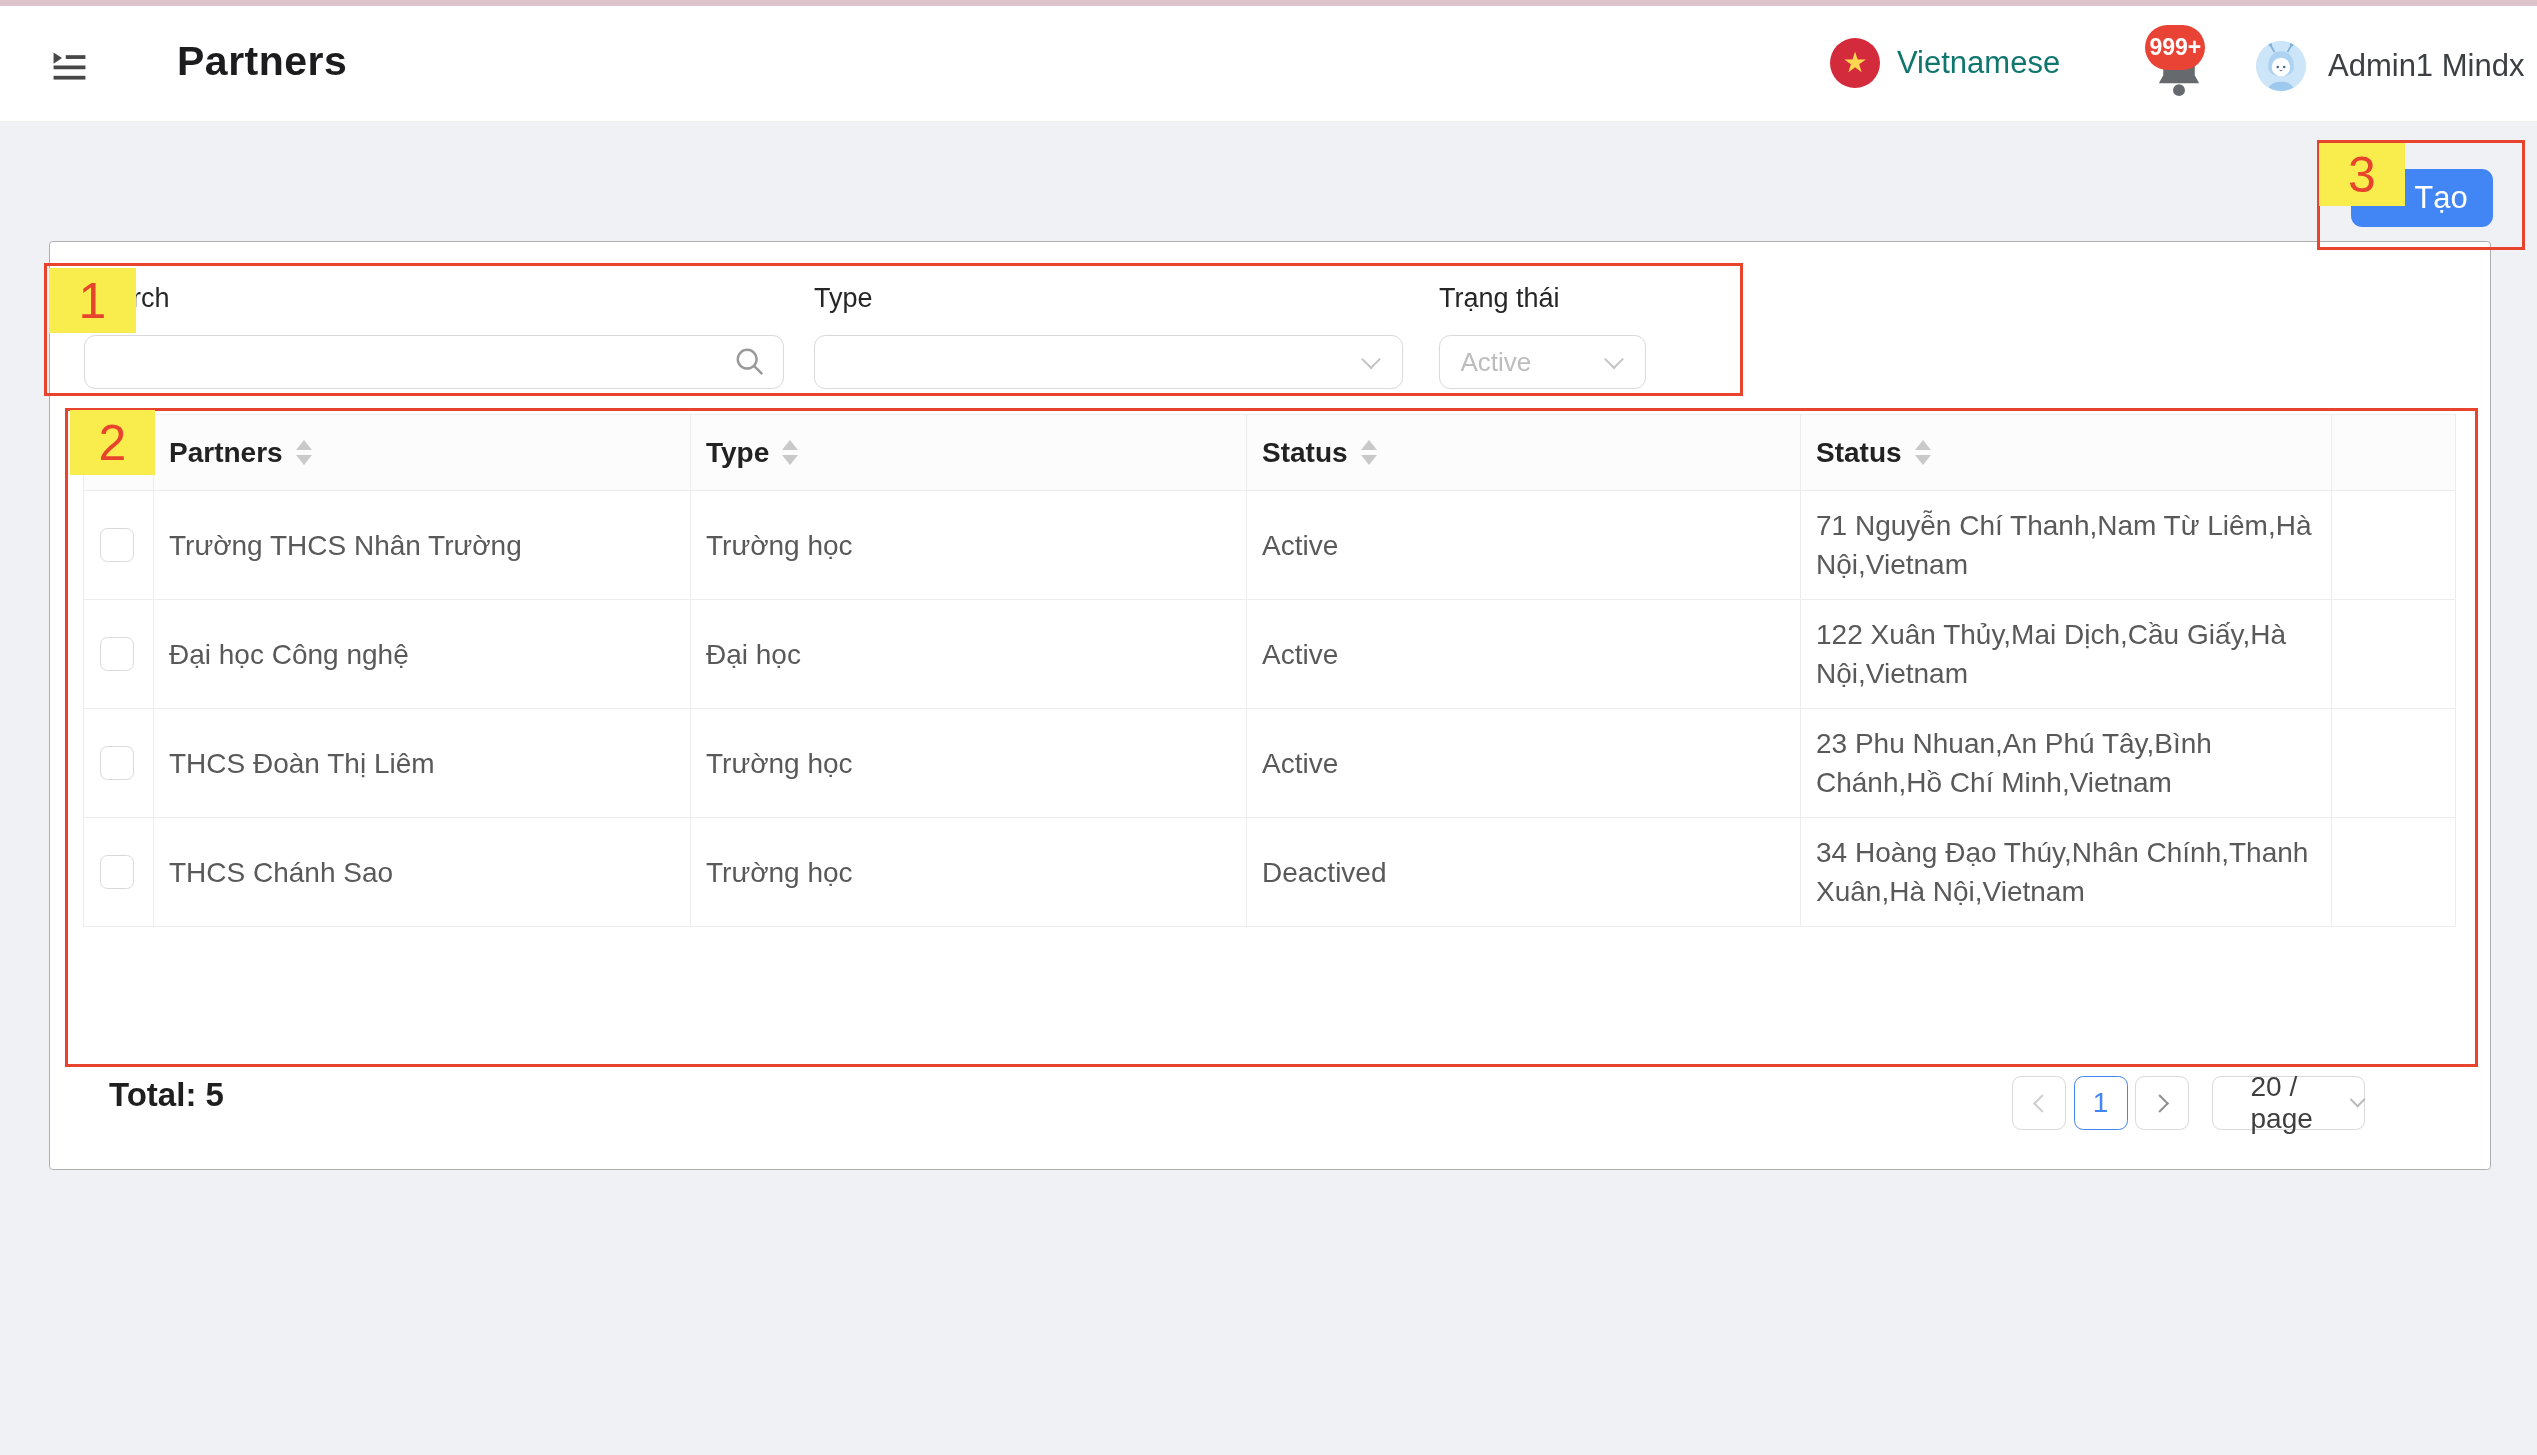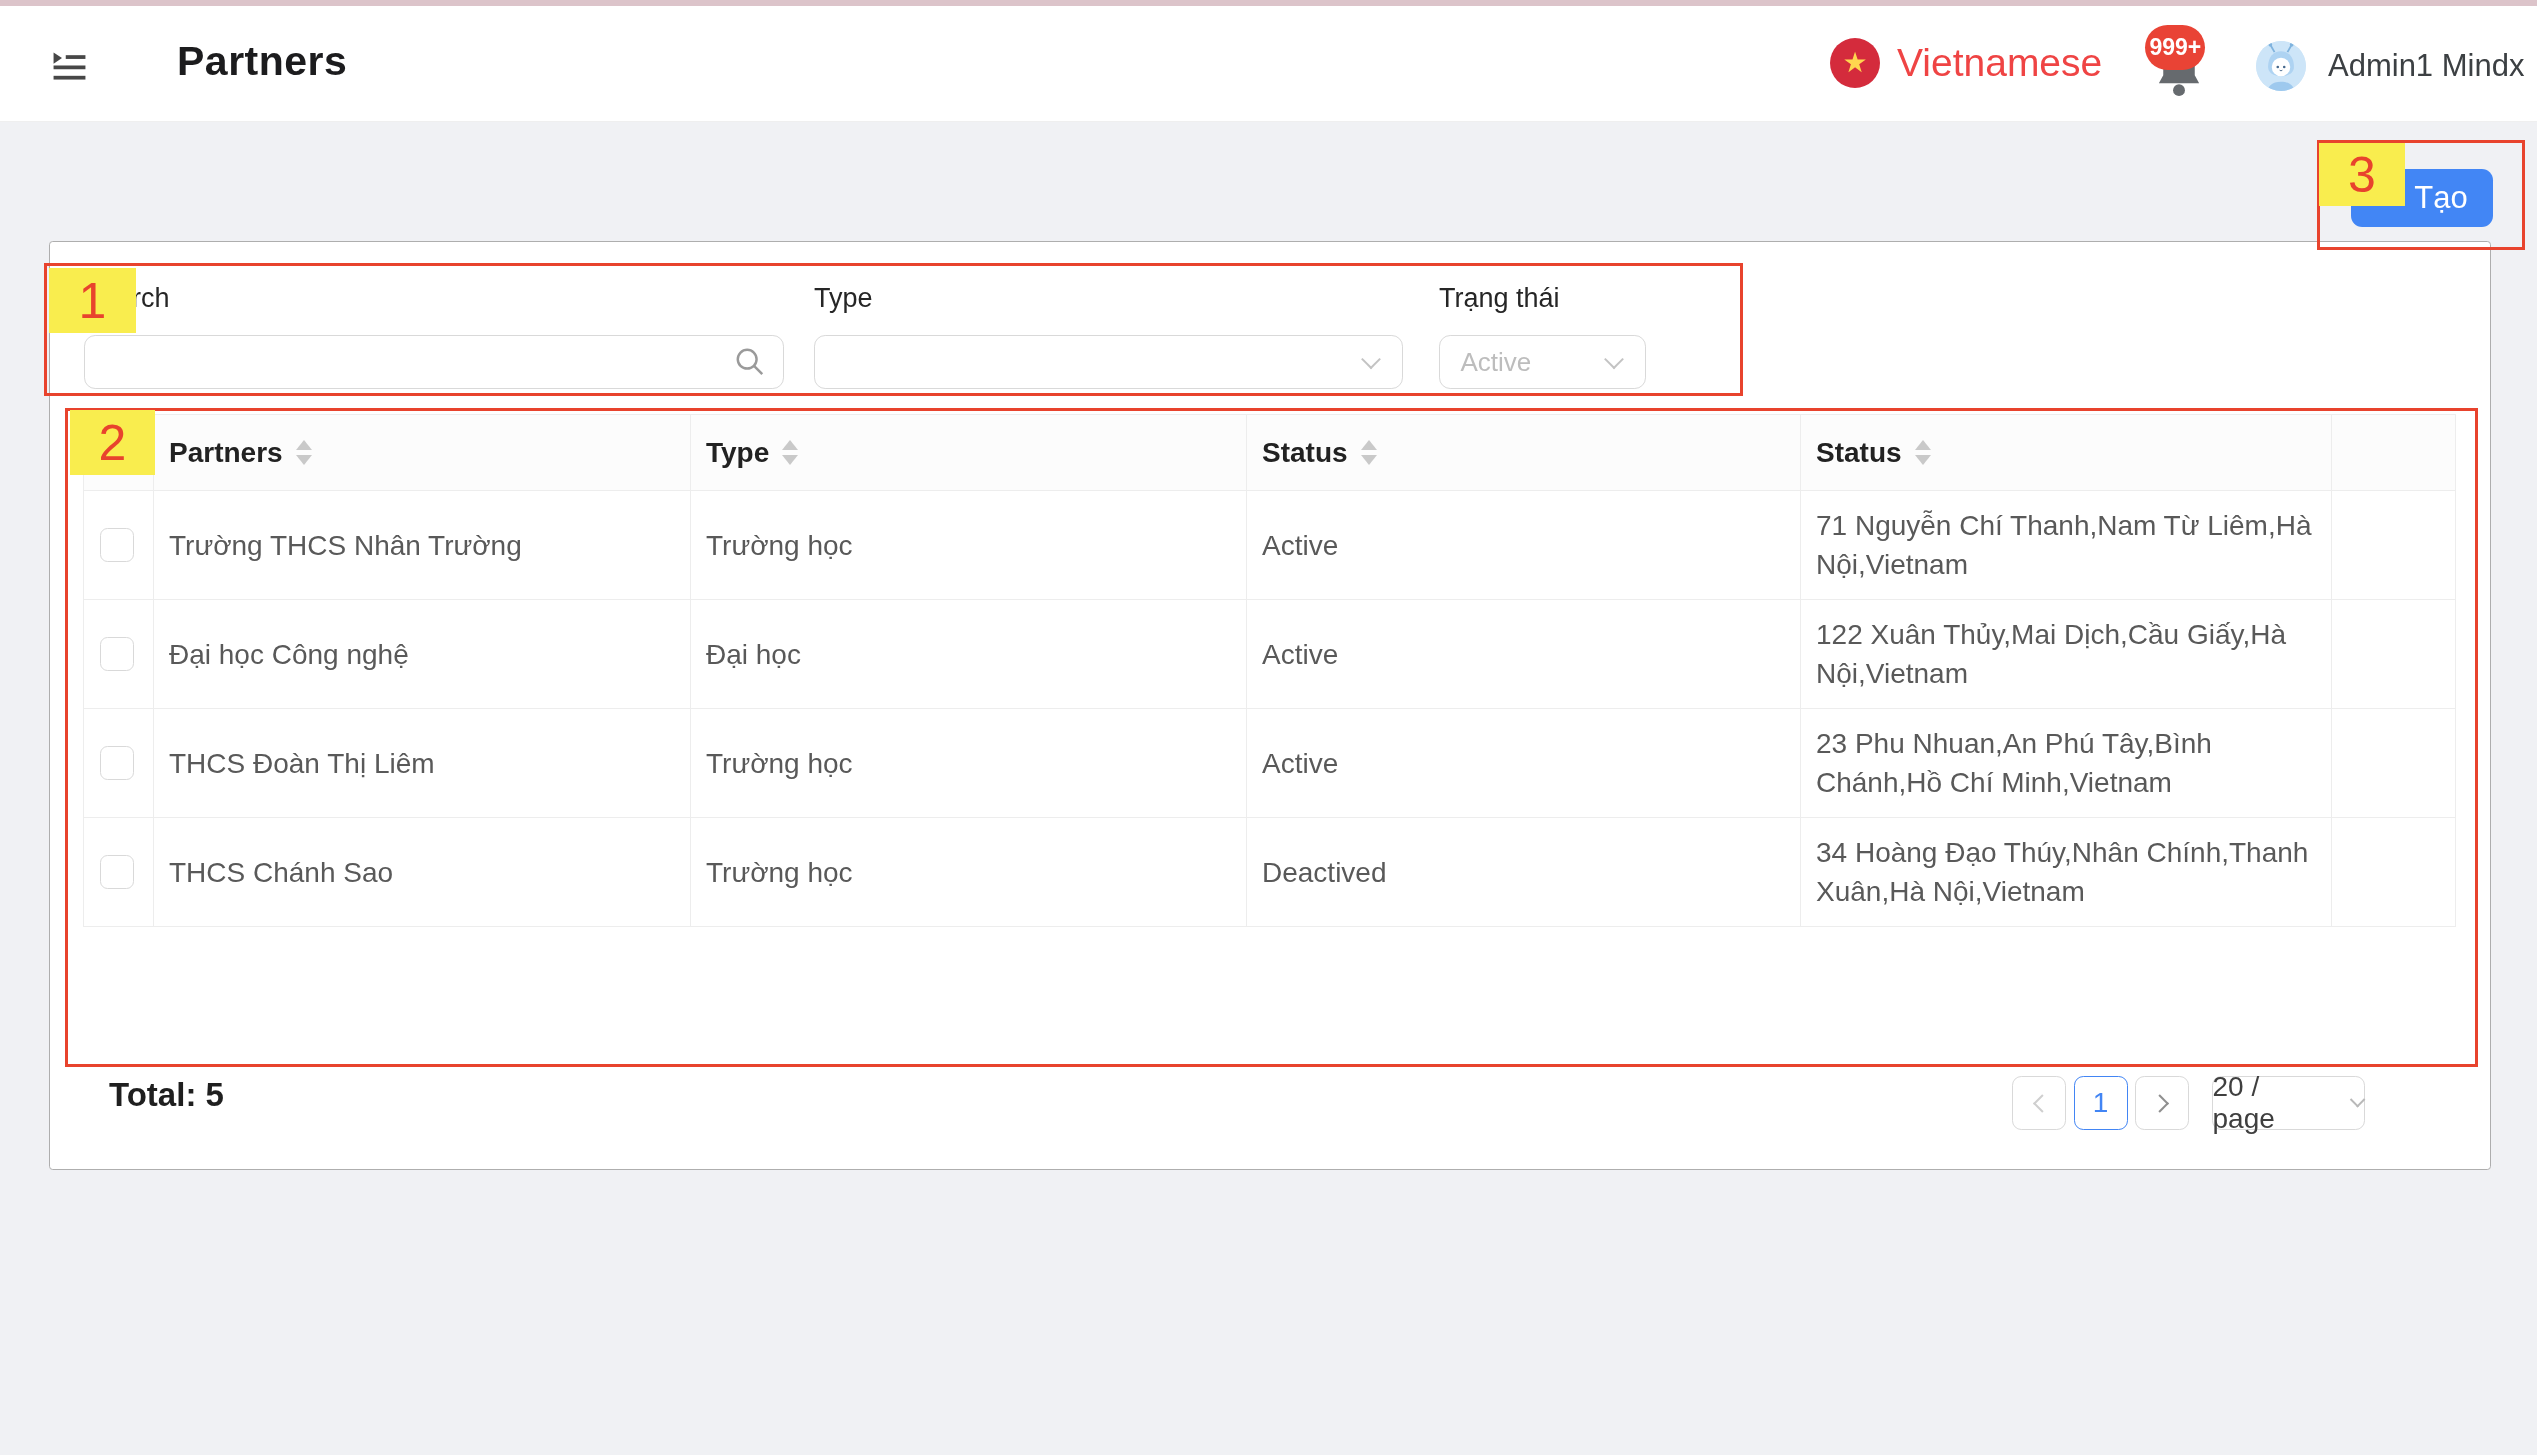--- a/index.html
+++ b/index.html
@@ -7,21 +7,21 @@
   body { font-family:"Liberation Sans","DejaVu Sans",sans-serif; background:#f0f1f4; position:relative; overflow:hidden; }
 
   
   .top-strip { position:absolute; left:0; top:0; width:2538px; height:5.6px; background:#dcc4ca; }
   .header { position:absolute; left:0; top:5.6px; width:2538px; height:116px; background:#ffffff; border-bottom:1.9px solid #efefef; }
   .collapse-btn { position:absolute; left:47px; top:37px; width:45px; height:45px; cursor:pointer; }
   .page-title { position:absolute; left:177px; top:32px; font-size:41px; font-weight:700; color:#1c1c1e; letter-spacing:0.5px; }
   .lang { position:absolute; left:1830px; top:32px; display:flex; align-items:center; gap:17px; cursor:pointer; }
   .flag { width:50px; height:50px; border-radius:50%; background:#d42b3c; display:flex; align-items:center; justify-content:center; }
   .flag span { color:#ffd64f; font-size:28px; line-height:1; }
-  .lang-label { font-size:39px; color:#ef4444; }
+  .lang-label { font-size:31px; color:#0f766e; }
 
   .bell-wrap { position:absolute; left:2151px; top:34px; width:65px; height:65px; cursor:pointer; }
   .badge-999 { position:absolute; left:-5.6px; top:-15px; min-width:60px; height:45px; border-radius:24px; background:#e94335; color:#fff;
                font-size:23px; font-weight:700; display:flex; align-items:center; justify-content:center; z-index:3;text-align:right; }
 
   .user { position:absolute; left:2256px; top:35px; display:flex; align-items:center; gap:22px; cursor:pointer; }
   .avatar { width:50px; height:50px; border-radius:50%; overflow:hidden; background:#cde5f8; flex:0 0 auto; }
   .user-name { font-size:31px; color:#3c4043; }
 
   
@@ -59,21 +59,21 @@
   .checkbox { width:34px; height:34px; border:1.9px solid #d9d9d9; border-radius:7.5px; background:#fff; margin:0 auto; cursor:pointer; }
   .cell-addr { line-height:39px; }
 
   
   .total { position:absolute; left:59px; top:834px; font-size:33px; font-weight:700; color:#1f1f1f; }
   .pager { position:absolute; left:1962px; top:834px; height:54px; display:flex; align-items:center; gap:7.5px; }
   .pg-btn { width:54px; height:54px; border:1.9px solid #d9d9d9; border-radius:9.3px; background:#fff; display:flex; align-items:center; justify-content:center; cursor:pointer; }
   .pg-current { border-color:#4285f4; color:#4285f4; font-size:28px; }
   .chev-left  { width:13px; height:13px; border-left:2.8px solid #cfcfcf; border-bottom:2.8px solid #cfcfcf; transform:rotate(45deg) translate(1.9px,-1.9px); }
   .chev-right { width:13px; height:13px; border-right:2.8px solid #8f8f8f; border-top:2.8px solid #8f8f8f; transform:rotate(45deg) translate(-1.9px,1.9px); }
-  .pg-size { margin-left:15px; width:153px; height:54px; border:1.9px solid #d9d9d9; border-radius:9.3px; background:#fff; display:flex; align-items:center; justify-content:center; gap:25px; font-size:28px; color:#3f3f3f; cursor:pointer; }
+  .pg-size { margin-left:15px; width:153px; height:54px; border:1.9px solid #d9d9d9; border-radius:9.3px; background:#fff; display:flex; align-items:center; justify-content:center; gap:25px; font-size:28px; color:#3f3f3f; cursor:pointer;padding-left:38px; }
   .pg-size .chev-down { margin-right:0; width:11.2px; height:11.2px; border-color:#b9b9b9; }
 
   
   .anno-box { position:absolute; border:3.7px solid #e8432d; z-index:50; }
   .box1 { left:44px;   top:263px; width:1699px; height:133px; }
   .box2 { left:65px;   top:408px; width:2413px; height:659px; }
   .box3 { left:2317px; top:140px; width:208px;  height:110px; }
   .anno-badge { position:absolute; background:#f9ed4e; color:#e8432d; font-size:50px; display:flex; align-items:center; justify-content:center; z-index:60; }
   .badge1 { left:49px;   top:268px; width:87px; height:65px; }
   .badge2 { left:70px;   top:410px; width:85px; height:65px; }

